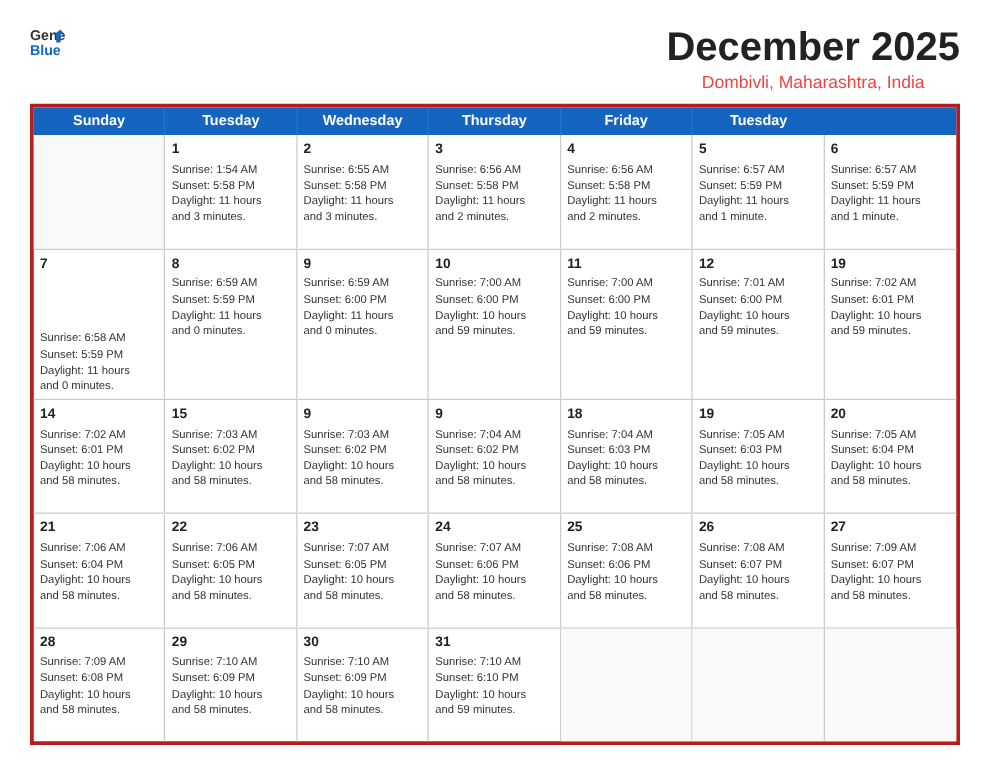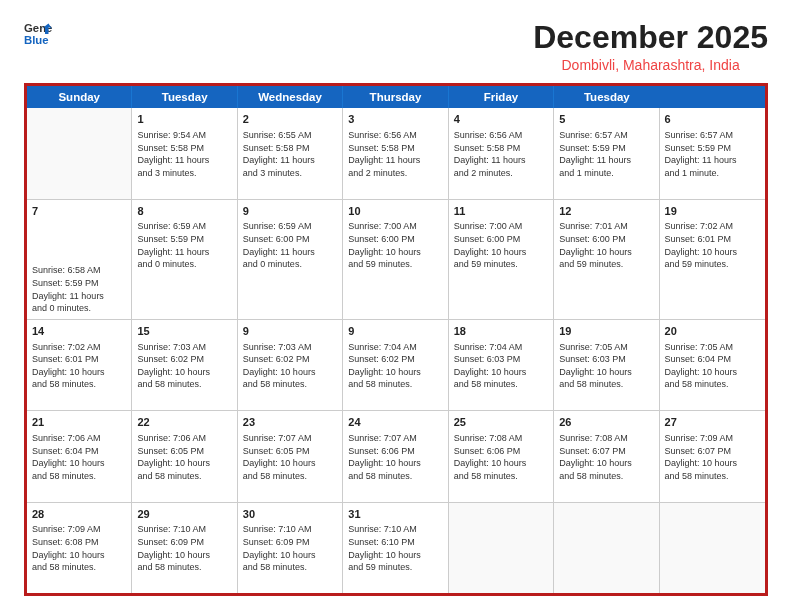--- a/index.html
+++ b/index.html
@@ -127,21 +127,21 @@
         <div class="cal-header-cell">Wednesday</div>
         <div class="cal-header-cell">Thursday</div>
         <div class="cal-header-cell">Friday</div>
         <div class="cal-header-cell">Tuesday</div>
       </div>
     <div class="cal-body" id="cal-body">
         <div class="cal-row">
           <div class="cal-cell empty"></div>
           <div class="cal-cell">
             <span class="day-num">1</span>
-            <div class="cell-info" style="white-space: pre-line;">Sunrise: 9:54 AM
+            <div class="cell-info" style="white-space: pre-line;">Sunrise: 1:54 AM
 Sunset: 5:58 PM
 Daylight: 11 hours
 and 3 minutes.</div>
           </div>
           <div class="cal-cell">
             <span class="day-num">2</span>
             <div class="cell-info" style="white-space: pre-line;">Sunrise: 6:55 AM
 Sunset: 5:58 PM
 Daylight: 11 hours
 and 3 minutes.</div>

